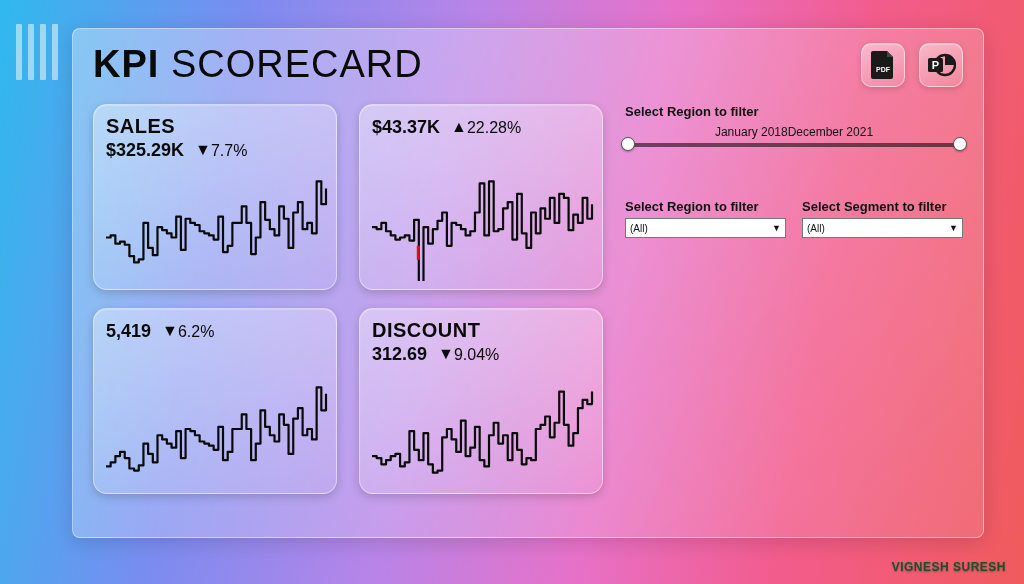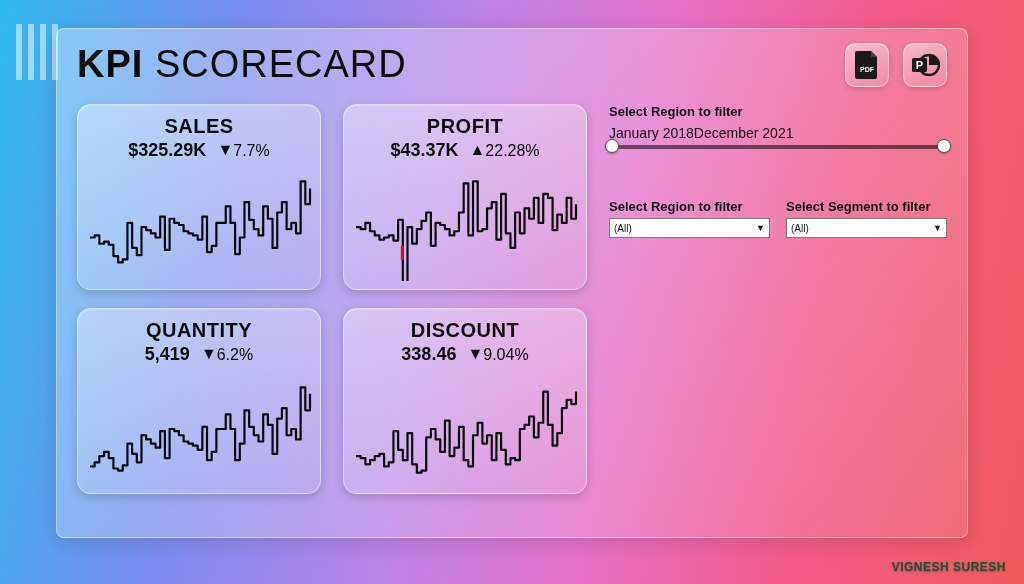--- a/index.html
+++ b/index.html
@@ -1,49 +1,49 @@
 <!DOCTYPE html>
 <html><head>
 <meta charset="utf-8">
 <style>
   *{box-sizing:border-box;margin:0;padding:0;font-family:Arial,Helvetica,sans-serif;}
   body{width:1024px;height:584px;overflow:hidden;
     background:linear-gradient(100deg,#2fb9ee 0%,#7a8cf0 22%,#b884e8 42%,#e771c8 60%,#f25c8c 78%,#f05b5c 100%);
     position:relative;}
   .stripes{position:absolute;top:24px;left:16px;display:flex;gap:6px;}
   .stripes span{width:6px;height:56px;background:rgba(255,255,255,0.5);border-radius:1px;}
-  .panel{position:absolute;top:28px;left:56px;width:912px;height:510px;
+  .panel{position:absolute;top:28px;left:72px;width:912px;height:510px;
     background:linear-gradient(135deg,rgba(255,255,255,0.35),rgba(255,255,255,0.10));
     border:1px solid rgba(255,255,255,0.45);border-radius:8px;
     box-shadow:0 4px 20px rgba(0,0,0,0.15);padding:14px 20px 18px 20px;}
   .title{font-size:38px;letter-spacing:1px;color:#0a0a0a;}
   .title b{font-weight:900;}
   .title span.thin{font-weight:300;}
   .export{position:absolute;top:14px;right:20px;display:flex;gap:14px;}
   .sqbtn{width:44px;height:44px;border-radius:10px;
     background:linear-gradient(160deg,rgba(255,255,255,0.45),rgba(255,255,255,0.10));
     border:1px solid rgba(255,255,255,0.45);
     box-shadow:0 2px 6px rgba(0,0,0,0.15),inset 0 1px 1px rgba(255,255,255,0.3);
     display:flex;align-items:center;justify-content:center;cursor:pointer;}
   .content{display:flex;gap:22px;margin-top:18px;}
-  .grid{display:grid;grid-template-columns:repeat(2,244px);grid-auto-rows:186px;gap:18px 22px;text-align:center;}
+  .grid{display:grid;grid-template-columns:repeat(2,244px);grid-auto-rows:186px;gap:18px 22px;}
   .card{border-radius:14px;padding:10px 12px 8px 12px;
     background:linear-gradient(160deg,rgba(255,255,255,0.38),rgba(255,255,255,0.08));
     border:1px solid rgba(255,255,255,0.45);
     box-shadow:0 3px 10px rgba(0,0,0,0.18),inset 0 1px 1px rgba(255,255,255,0.25);
     position:relative;}
   .card h3{font-size:20px;font-weight:900;letter-spacing:0.5px;color:#0a0a0a;}
   .metric{font-size:18px;font-weight:800;color:#0a0a0a;margin-top:2px;}
   .delta{font-size:16px;font-weight:400;margin-left:6px;}
   .delta .arrow{display:inline-block;transform:translateY(-1px);}
   .spark{position:absolute;left:8px;right:8px;bottom:8px;height:112px;}
   .filters{flex:1;min-width:0;font-size:13px;color:#111;}
   .fil-title{font-weight:600;margin-bottom:6px;}
   .slider{position:relative;height:46px;}
-  .slider .labels{display:flex;justify-content:flex-start;font-size:14px;color:#111;margin-bottom:4px;}
+  .slider .labels{display:flex;justify-content:center;font-size:12px;color:#111;margin-bottom:4px;}
   .track{position:relative;height:4px;background:rgba(0,0,0,0.55);border-radius:2px;}
   .handle{position:absolute;top:-6px;width:14px;height:14px;border-radius:50%;
     background:#fff;border:1px solid #555;box-shadow:0 1px 2px rgba(0,0,0,0.3);cursor:grab;}
   .handle.left{left:-4px;} .handle.right{right:-4px;}
   .filter-row{display:flex;gap:16px;margin-top:28px;}
   .filter-col{flex:1;}
   .filter-col label{font-size:13px;font-weight:600;}
   .dd{margin-top:4px;background:#fff;border:1px solid #777;height:20px;font-size:10px;
     display:flex;align-items:center;justify-content:space-between;padding:0 4px;cursor:pointer;}
   .dd .caret{font-size:9px;}
@@ -93,50 +93,48 @@
           <span class="delta">
             <span class="arrow">▼</span><span>7.7%</span>
           </span>
         </div>
         <svg class="spark" viewBox="0 0 228 112" preserveAspectRatio="none">
             <path d="M 4 68.47999999999999 H 8.680851063829788 V 66.4 H 13.361702127659575 V 74.72 H 18.04255319148936 V 72.64 H 22.72340425531915 V 75.75999999999999 H 27.404255319148938 V 87.2 H 32.08510638297872 V 93.44 H 36.76595744680851 V 90.32 H 41.4468085106383 V 53.92 H 46.12765957446808 V 78.88 H 50.808510638297875 V 86.16 H 55.48936170212766 V 58.08 H 60.170212765957444 V 61.199999999999996 H 64.85106382978724 V 64.32 H 69.53191489361701 V 68.47999999999999 H 74.2127659574468 V 47.68000000000001 H 78.8936170212766 V 80.96000000000001 H 83.57446808510639 V 49.75999999999999 H 88.25531914893617 V 53.92 H 92.93617021276596 V 56 H 97.61702127659575 V 62.24 H 102.29787234042553 V 64.32 H 106.97872340425532 V 66.4 H 111.6595744680851 V 70.56 H 116.34042553191489 V 47.68000000000001 H 121.02127659574468 V 83.03999999999999 H 125.70212765957447 V 76.8 H 130.38297872340428 V 53.92 H 135.06382978723403 V 53.92 H 139.74468085106383 V 37.28 H 144.4255319148936 V 53.92 H 149.1063829787234 V 85.12 H 153.7872340425532 V 68.47999999999999 H 158.46808510638297 V 33.120000000000005 H 163.14893617021278 V 50.8 H 167.82978723404256 V 60.16 H 172.51063829787233 V 66.4 H 177.19148936170214 V 37.28 H 181.87234042553192 V 49.75999999999999 H 186.5531914893617 V 78.88 H 191.2340425531915 V 43.519999999999996 H 195.91489361702128 V 33.120000000000005 H 200.59574468085106 V 60.16 H 205.27659574468086 V 53.92 H 209.95744680851064 V 64.32 H 214.63829787234044 V 12.319999999999993 H 219.3191489361702 V 35.2 H 224 V 19.60000000000001" fill="none" stroke="#0a0a0a" stroke-width="2.2" stroke-linejoin="round"></path>
           </svg>
       </div>
 
       <div class="card">
-        <h3>PROFIT</h3>
         <div class="metric">
           <span>$43.37K</span>
           <span class="delta">
             <span class="arrow">▲</span><span>22.28%</span>
           </span>
         </div>
         <svg class="spark" viewBox="0 0 228 112" preserveAspectRatio="none">
             <path d="M 4 58.08 H 8.680851063829788 V 60.16 H 13.361702127659575 V 53.92 H 18.04255319148936 V 62.24 H 22.72340425531915 V 66.4 H 27.404255319148938 V 70.56 H 32.08510638297872 V 68.47999999999999 H 36.76595744680851 V 66.4 H 41.4468085106383 V 71.6 H 46.12765957446808 V 50.8 H 50.808510638297875 V 113.2 H 55.48936170212766 V 58.08 H 60.170212765957444 V 74.72 H 64.85106382978724 V 60.16 H 69.53191489361701 V 51.839999999999996 H 74.2127659574468 V 43.519999999999996 H 78.8936170212766 V 76.8 H 83.57446808510639 V 53.92 H 88.25531914893617 V 56 H 92.93617021276596 V 60.16 H 97.61702127659575 V 66.4 H 102.29787234042553 V 62.24 H 106.97872340425532 V 43.519999999999996 H 111.6595744680851 V 14.399999999999991 H 116.34042553191489 V 66.4 H 121.02127659574468 V 12.319999999999993 H 125.70212765957447 V 62.24 H 130.38297872340428 V 60.16 H 135.06382978723403 V 39.36 H 139.74468085106383 V 33.120000000000005 H 144.4255319148936 V 70.56 H 149.1063829787234 V 24.799999999999997 H 153.7872340425532 V 64.32 H 158.46808510638297 V 78.88 H 163.14893617021278 V 43.519999999999996 H 167.82978723404256 V 64.32 H 172.51063829787233 V 39.36 H 177.19148936170214 V 49.75999999999999 H 181.87234042553192 V 28.959999999999994 H 186.5531914893617 V 53.92 H 191.2340425531915 V 24.799999999999997 H 195.91489361702128 V 28.959999999999994 H 200.59574468085106 V 61.199999999999996 H 205.27659574468086 V 45.6 H 209.95744680851064 V 53.92 H 214.63829787234044 V 28.959999999999994 H 219.3191489361702 V 49.75999999999999 H 224 V 35.2" fill="none" stroke="#0a0a0a" stroke-width="2.2" stroke-linejoin="round"></path>
             <rect x="48.808510638297875" y="76.8" width="3" height="14" fill="#d11"></rect>
           </svg>
       </div>
 
       <div class="card">
-        <h3>QUANTITY</h3>
         <div class="metric">
           <span>5,419</span>
           <span class="delta">
             <span class="arrow">▼</span><span>6.2%</span>
           </span>
         </div>
         <svg class="spark" viewBox="0 0 228 112" preserveAspectRatio="none">
             <path d="M 4 93.44 H 8.680851063829788 V 89.28 H 13.361702127659575 V 83.03999999999999 H 18.04255319148936 V 78.88 H 22.72340425531915 V 85.12 H 27.404255319148938 V 95.52 H 32.08510638297872 V 97.6 H 36.76595744680851 V 92.4 H 41.4468085106383 V 70.56 H 46.12765957446808 V 80.96000000000001 H 50.808510638297875 V 89.28 H 55.48936170212766 V 62.24 H 60.170212765957444 V 66.4 H 64.85106382978724 V 70.56 H 69.53191489361701 V 74.72 H 74.2127659574468 V 58.08 H 78.8936170212766 V 85.12 H 83.57446808510639 V 56 H 88.25531914893617 V 58.08 H 92.93617021276596 V 62.24 H 97.61702127659575 V 68.47999999999999 H 102.29787234042553 V 70.56 H 106.97872340425532 V 72.64 H 111.6595744680851 V 76.8 H 116.34042553191489 V 53.92 H 121.02127659574468 V 87.2 H 125.70212765957447 V 78.88 H 130.38297872340428 V 56 H 135.06382978723403 V 56 H 139.74468085106383 V 41.44 H 144.4255319148936 V 56 H 149.1063829787234 V 87.2 H 153.7872340425532 V 70.56 H 158.46808510638297 V 37.28 H 163.14893617021278 V 53.92 H 167.82978723404256 V 62.24 H 172.51063829787233 V 68.47999999999999 H 177.19148936170214 V 41.44 H 181.87234042553192 V 51.839999999999996 H 186.5531914893617 V 80.96000000000001 H 191.2340425531915 V 45.6 H 195.91489361702128 V 35.2 H 200.59574468085106 V 62.24 H 205.27659574468086 V 56 H 209.95744680851064 V 66.4 H 214.63829787234044 V 14.399999999999991 H 219.3191489361702 V 37.28 H 224 V 20.64" fill="none" stroke="#0a0a0a" stroke-width="2.2" stroke-linejoin="round"></path>
           </svg>
       </div>
 
       <div class="card">
         <h3>DISCOUNT</h3>
         <div class="metric">
-          <span>338.46</span>
+          <span>312.69</span>
           <span class="delta">
             <span class="arrow">▼</span><span>9.04%</span>
           </span>
         </div>
         <svg class="spark" viewBox="0 0 228 112" preserveAspectRatio="none">
             <path d="M 4 83.03999999999999 H 8.680851063829788 V 85.12 H 13.361702127659575 V 91.36 H 18.04255319148936 V 87.2 H 22.72340425531915 V 83.03999999999999 H 27.404255319148938 V 80.96000000000001 H 32.08510638297872 V 93.44 H 36.76595744680851 V 89.28 H 41.4468085106383 V 58.08 H 46.12765957446808 V 76.8 H 50.808510638297875 V 87.2 H 55.48936170212766 V 60.16 H 60.170212765957444 V 91.36 H 64.85106382978724 V 99.68 H 69.53191489361701 V 97.6 H 74.2127659574468 V 64.32 H 78.8936170212766 V 56 H 83.57446808510639 V 66.4 H 88.25531914893617 V 78.88 H 92.93617021276596 V 47.68000000000001 H 97.61702127659575 V 83.03999999999999 H 102.29787234042553 V 74.72 H 106.97872340425532 V 53.92 H 111.6595744680851 V 87.2 H 116.34042553191489 V 93.44 H 121.02127659574468 V 62.24 H 125.70212765957447 V 49.75999999999999 H 130.38297872340428 V 70.56 H 135.06382978723403 V 62.24 H 139.74468085106383 V 87.2 H 144.4255319148936 V 60.16 H 149.1063829787234 V 76.8 H 153.7872340425532 V 91.36 H 158.46808510638297 V 85.12 H 163.14893617021278 V 87.2 H 167.82978723404256 V 56 H 172.51063829787233 V 51.839999999999996 H 177.19148936170214 V 43.519999999999996 H 181.87234042553192 V 64.32 H 186.5531914893617 V 49.75999999999999 H 191.2340425531915 V 18.560000000000002 H 195.91489361702128 V 51.839999999999996 H 200.59574468085106 V 72.64 H 205.27659574468086 V 60.16 H 209.95744680851064 V 35.2 H 214.63829787234044 V 26.879999999999995 H 219.3191489361702 V 31.040000000000006 H 224 V 18.560000000000002" fill="none" stroke="#0a0a0a" stroke-width="2.2" stroke-linejoin="round"></path>
           </svg>
       </div>
 
     </div>

